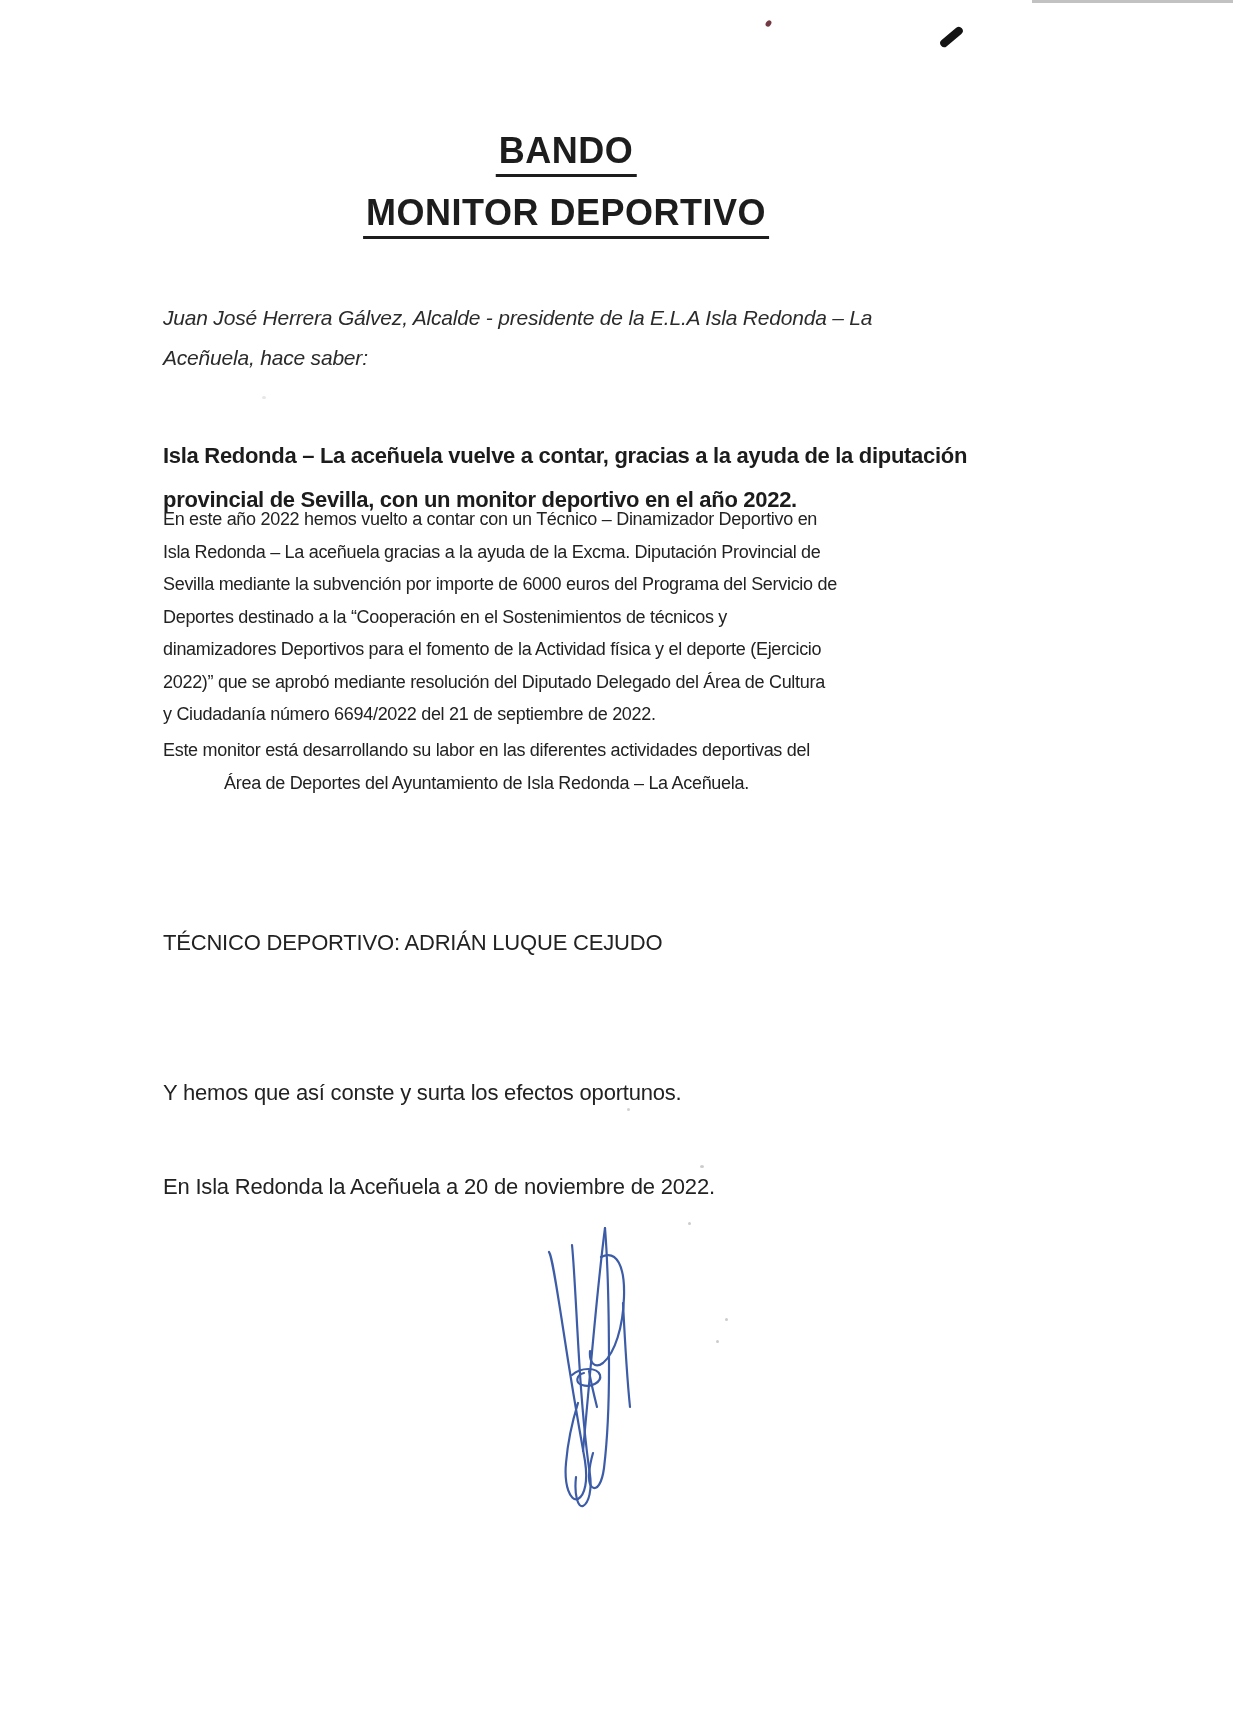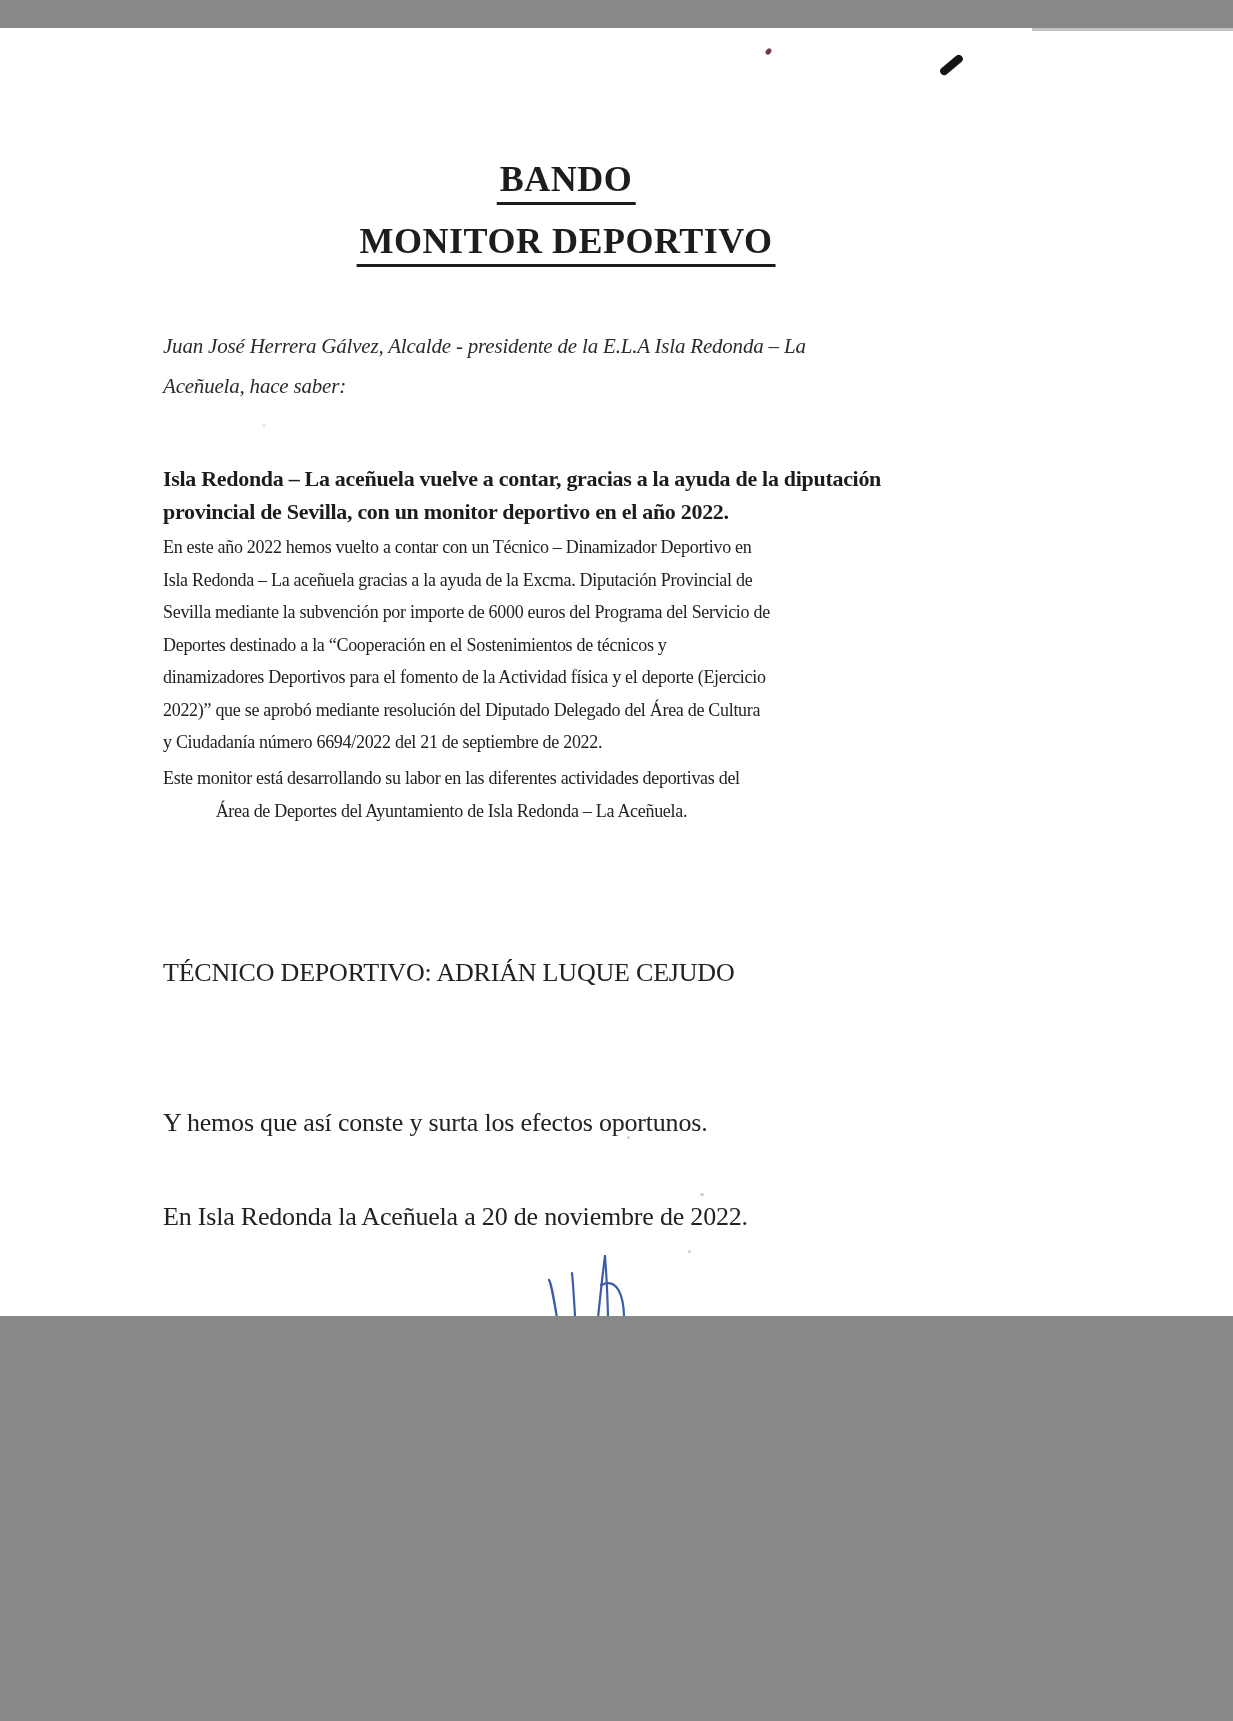--- a/index.html
+++ b/index.html
@@ -1,23 +1,22 @@
 <!DOCTYPE html>
 <html><head>
 <meta charset="utf-8">
 <style>
   html,body{margin:0;padding:0;background:#888;}
   .page{
     position:relative;
-    width:1233px;height:1288px;
+    width:1233px;height:1721px;
     background:#ffffff;
-    font-family:Liberation Serif, serif;
+    font-family:Liberation Sans, sans-serif;
     color:#1c1c1c;
     overflow:hidden;
-    margin-top:28px;
   }
   
   .scan-edge{
     position:absolute;top:0;left:1032px;width:201px;height:3px;
     background:#b3b3b3;opacity:.8;
   }
   .red-speck{
     position:absolute;top:20px;left:766px;width:5px;height:7px;
     border-radius:50%;transform:rotate(35deg);opacity:.85;
   }
@@ -43,29 +42,29 @@
   .subtitle{top:192px;text-align:center;}
   .u{border-bottom:3px solid currentColor;padding:0 3px 2px 3px;display:inline-block;}
 
   p{margin:0;position:absolute;left:163px;white-space:pre-line;}
 
   .intro{
     top:298px;font-style:italic;font-size:21px;line-height:40px;
     color:#2b2b2b;letter-spacing:-0.2px;
   }
   .lead{
-    top:434px;font-weight:bold;font-size:22px;line-height:33px;
+    top:434px;font-weight:bold;font-size:22px;line-height:44px;
     letter-spacing:-0.3px;
   }
   .bodytext{
     font-size:18px;line-height:32.5px;letter-spacing:-0.3px;color:#222222;
   }
   .p1{top:503px;}
   .p2{top:734px;text-align:center;}
-  .line{font-size:26px;letter-spacing:-0.2px;color:#222222;white-space:nowrap;}
+  .line{font-size:22px;letter-spacing:-0.2px;color:#222222;white-space:nowrap;}
   .tech{top:930px;}
   .closing{top:1080px;}
   .placedate{top:1174px;}
 
   
   .signature{
     position:absolute;left:545px;top:1223px;width:95px;height:290px;
     opacity:.92;
   }
 </style>

